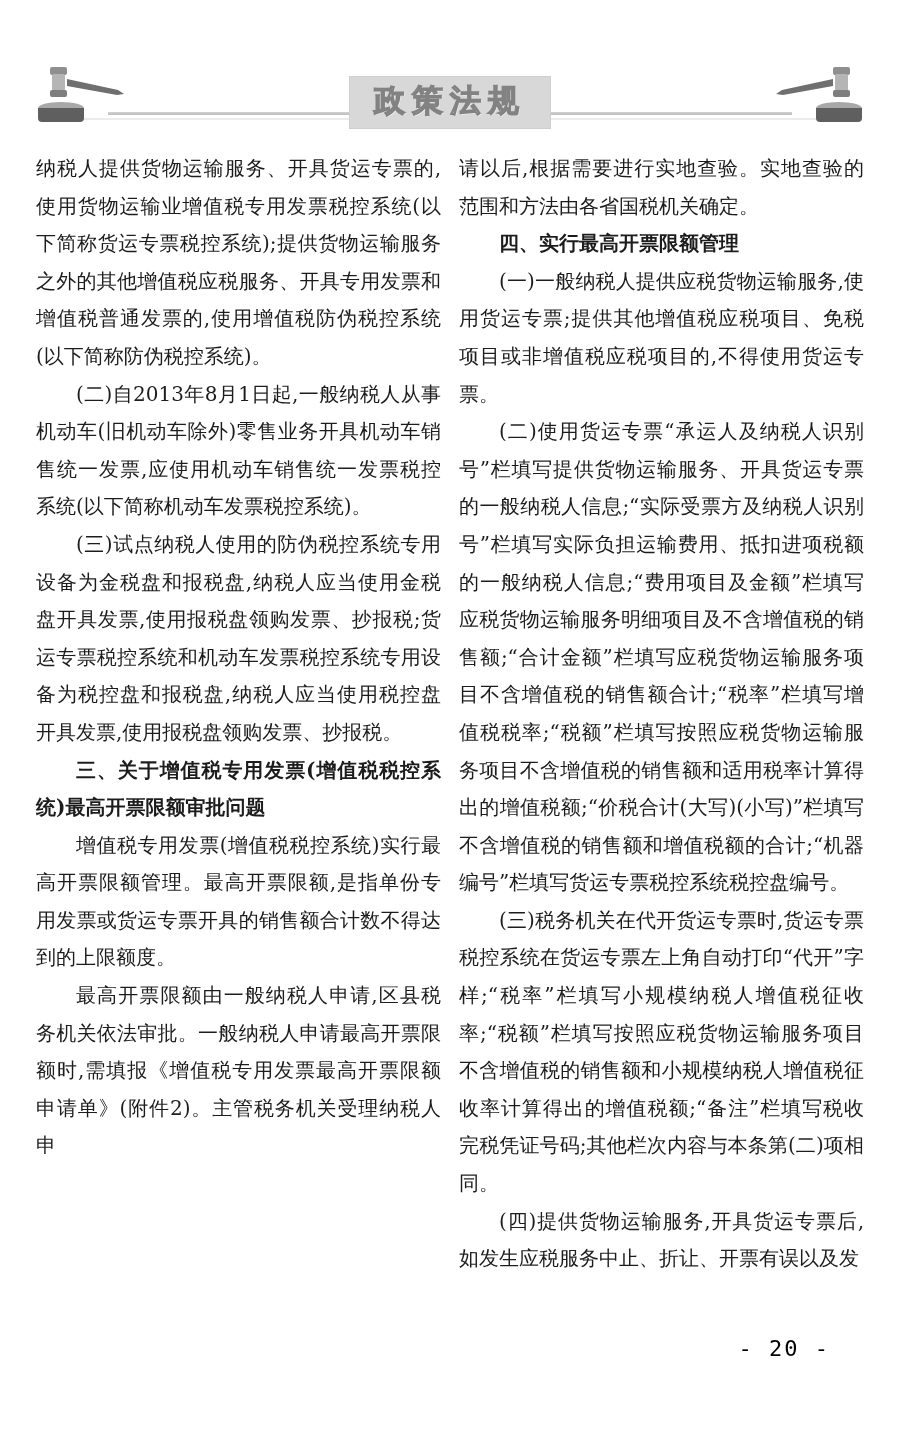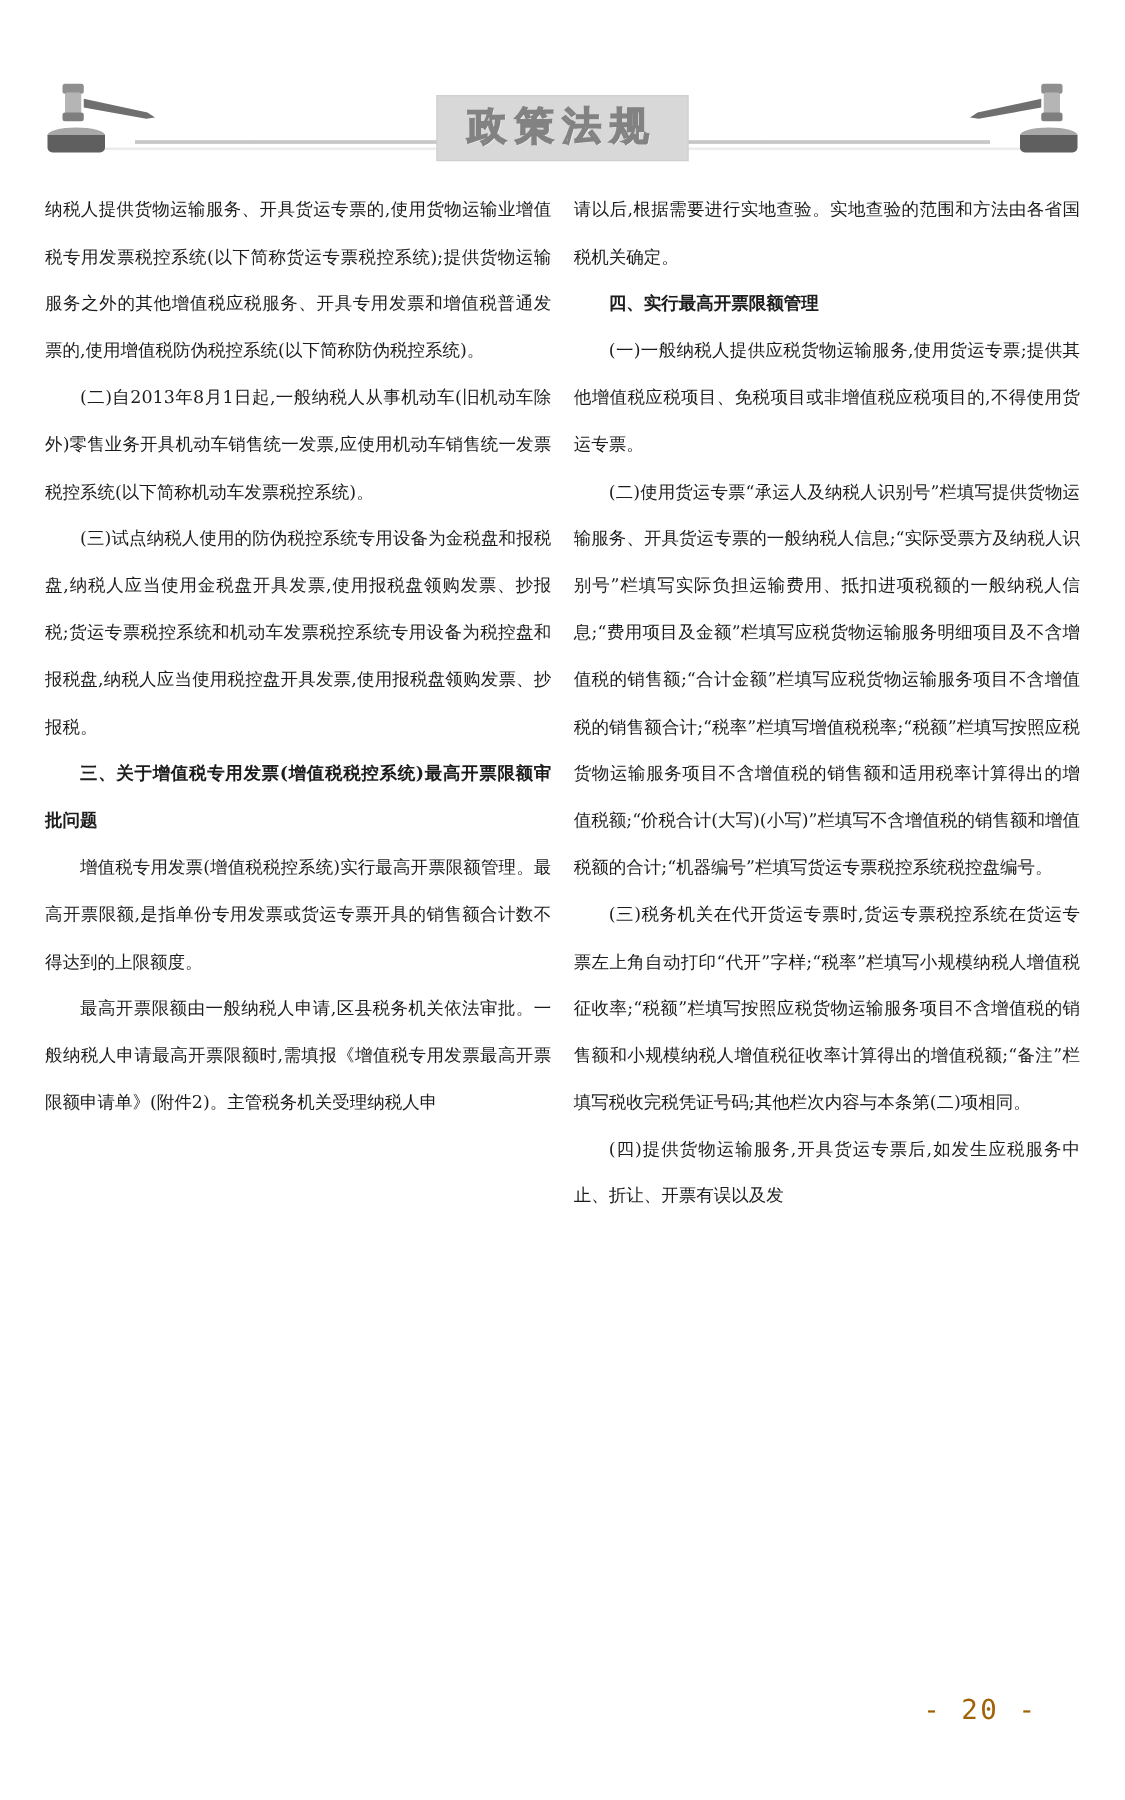--- a/index.html
+++ b/index.html
@@ -42,34 +42,33 @@
   .gavel.right { right: 36px; transform: scaleX(-1); }
 
   
   .columns {
     position: absolute; top: 150px; left: 36px; width: 828px;
     display: flex; gap: 18px;
   }
   .col { width: 405px; }
   p.para {
     margin: 0;
-    font-size: 14px;
+    font-size: 20px;
     line-height: 37.6px;
     text-align: justify;
     color: #1c1c1c;
   }
   p.ind  { text-indent: 2em; }
   p.head { font-weight: bold; }
 
   
   .page-number {
     position: absolute; top: 1336px; right: 70px;
-    font-size: 22px; letter-spacing: 2px; color: #a16207;
+    font-size: 22px; letter-spacing: 2px; color: #000000;
     font-family: "DejaVu Sans Mono", monospace;
-    margin-top: 20px;
   }
 </style>
 </head>
 <body>
 
 <div class="page">
 
   <div class="header">
     <div class="header-rule-soft"></div>
     <div class="header-rule"></div>

